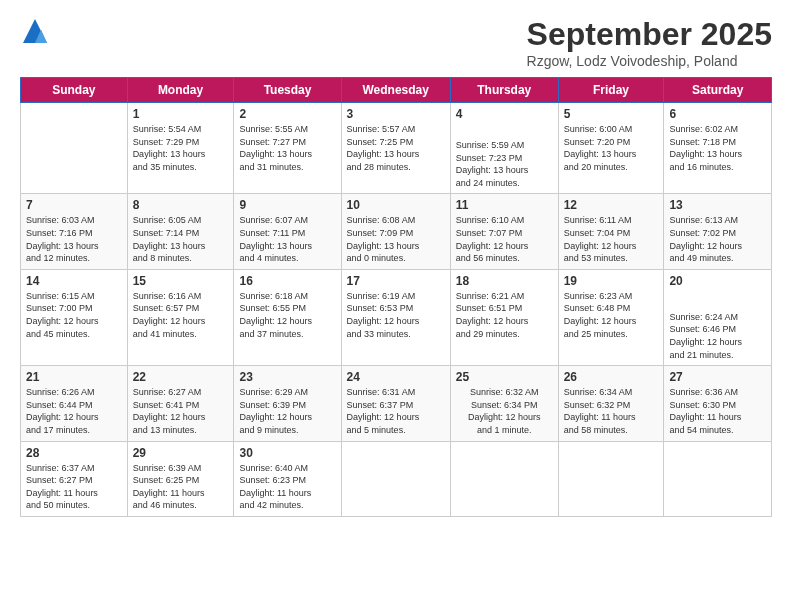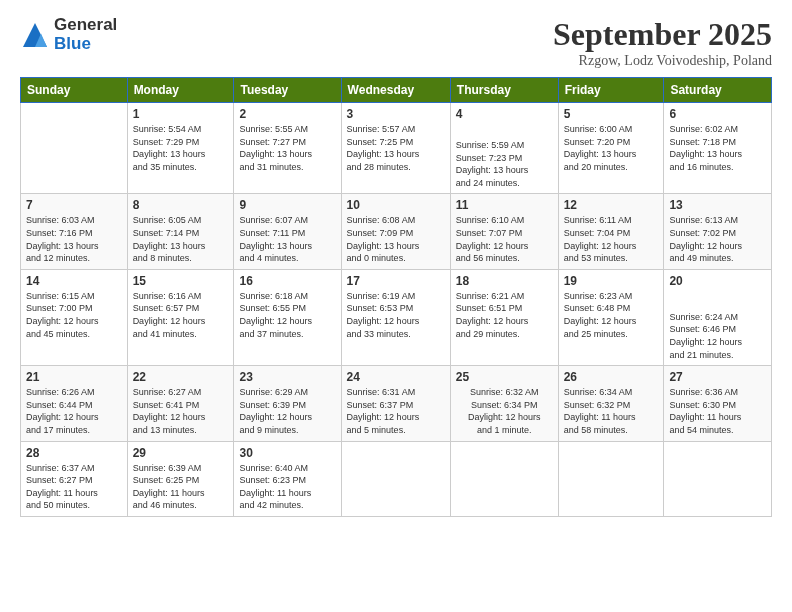--- a/index.html
+++ b/index.html
@@ -25,44 +25,43 @@
       display: flex;
       align-items: center;
       gap: 0;
     }
     .logo-icon {
       width: 30px;
       height: 30px;
       margin-right: 4px;
     }
     .title-block {
-      text-align: right;
-      font-family: Liberation Serif, serif;
+      text-align: left;
     }
     .month-title {
       font-size: 32px;
       font-weight: bold;
       color: #333;
     }
     .location {
       font-size: 14px;
       color: #555;
     }
     .calendar {
       width: 100%;
       border-collapse: collapse;
       border: 1px solid #ccc;
     }
     .calendar th {
-      background-color: #4d7c0f;
+      background-color: #be185d;
       color: #fff;
       font-size: 12px;
       font-weight: bold;
       padding: 5px 6px;
-      text-align: left;
+      text-align: center;
       border: 1px solid #2a6bc5;
     }
     .calendar td {
       vertical-align: top;
       border: 1px solid #ccc;
       padding: 4px 5px;
       width: 113px;
       font-size: 9.5px;
       color: #333;
       background: #fff;
@@ -88,24 +87,20 @@
 </head>
 <body>
 
 <div class="page">
   <div class="header">
     <div class="logo">
       <svg class="logo-icon" viewBox="0 0 40 40">
         <polygon points="20,4 36,36 4,36" fill="#1a6fc4"></polygon>
         <polygon points="28,18 36,36 20,36" fill="#4a9fe4"></polygon>
       </svg>
-      <div>
-        <div style="font-size:17px;font-weight:bold;color:#333;line-height:1.1;">General</div>
-        <div style="font-size:17px;font-weight:bold;color:#1a6fc4;line-height:1.1;">Blue</div>
-      </div>
     </div>
     <div class="title-block">
       <div class="month-title">September 2025</div>
       <div class="location">Rzgow, Lodz Voivodeship, Poland</div>
     </div>
   </div>
 
   <table class="calendar">
     <thead>
       <tr>

